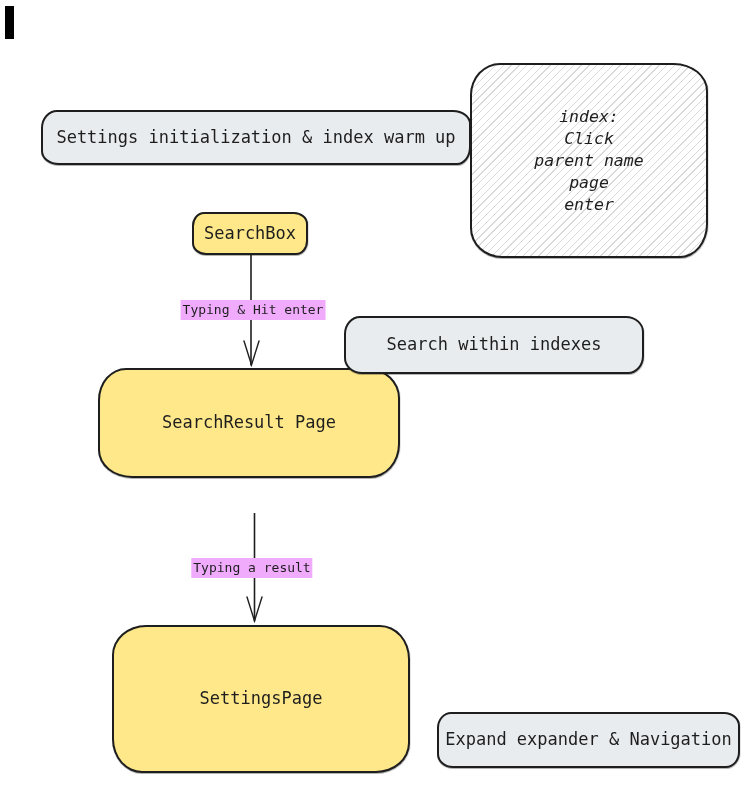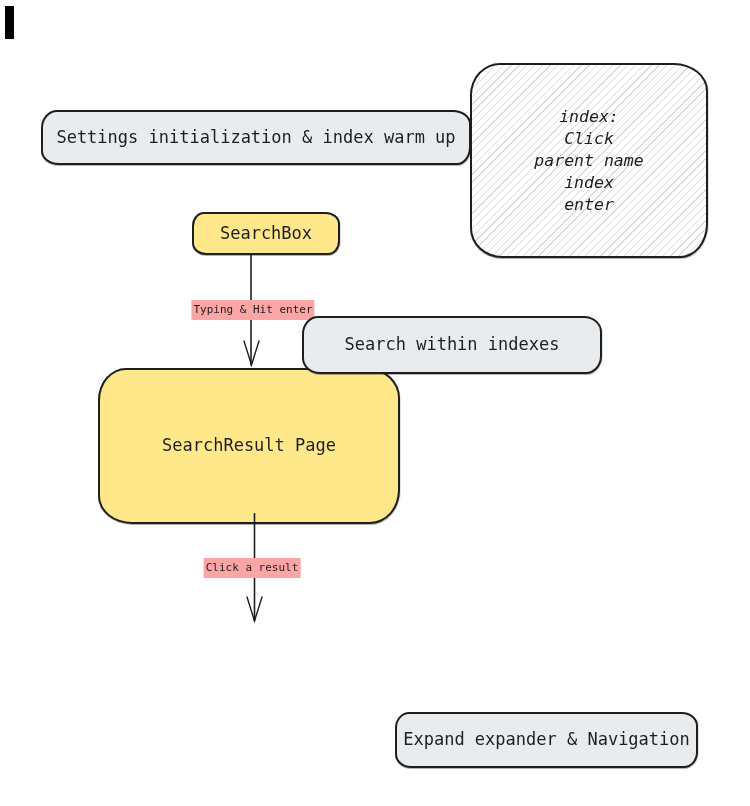--- a/index.html
+++ b/index.html
@@ -27,48 +27,48 @@
   .gray   { background: #e9ecef; z-index: 3; }
   .yellow { background: #ffe88a; z-index: 1; }
   .hatched {
     background:
       repeating-linear-gradient(135deg,
         #d8dadc 0px, #d8dadc 1px,
         transparent 1px, transparent 5.5px),
       #ffffff;
     z-index: 1;
   }
-  .overlay { z-index: 4; }
+  .overlay { z-index: 4; margin-left: 42px; }
 
   #n-settings-init { left: 41px;  top: 110px; width: 430px; height: 55px;
     border-radius: 16px 18px 14px 18px / 18px 14px 18px 14px; }
   #n-index { left: 470px; top: 63px;  width: 238px; height: 195px;
     border-radius: 30px 34px 28px 32px / 32px 28px 34px 30px;
     flex-direction: column; font-size: 16.5px; }
   #n-index .iline { line-height: 22px; font-style: italic; }
-  #n-searchbox { left: 192px; top: 212px; width: 148px; height: 43px;
+  #n-searchbox { left: 192px; top: 212px; width: 116px; height: 43px;
     border-radius: 12px 14px 12px 14px / 14px 12px 14px 12px; }
   #n-search-within { left: 302px; top: 316px; width: 300px; height: 58px;
     border-radius: 16px 18px 16px 18px / 18px 16px 18px 16px; }
-  #n-search-result { left: 98px;  top: 368px; width: 302px; height: 156px;
+  #n-search-result { left: 98px;  top: 368px; width: 302px; height: 110px;
     border-radius: 28px 32px 30px 34px / 32px 30px 34px 28px; }
   #n-settings-page { left: 112px; top: 625px; width: 298px; height: 148px;
     border-radius: 34px 30px 34px 30px / 30px 34px 30px 34px; }
   #n-expand-nav { left: 395px; top: 712px; width: 303px; height: 56px;
     border-radius: 14px 16px 14px 16px / 16px 14px 16px 14px; }
 
   .arrow { position: absolute; z-index: 2; }
   #arrow-1 { left: 237px; top: 255px; }
   #arrow-2 { left: 240px; top: 513px; }
 
   .edge-label {
     position: absolute;
     z-index: 3;
-    background: #fca5a5;
-    font-size: 11px;
+    background: #f0abfc;
+    font-size: 13px;
     line-height: 20px;
     padding: 0 2px;
     white-space: nowrap;
     transform: translateX(-50%);
     text-align: center;
   }
   #edge-label-1 { left: 253px; top: 300px; }
   #edge-label-2 { left: 252px; top: 558px; }
 
   .artifact-bar {
@@ -87,21 +87,21 @@
   <div class="artifact-bar"></div>
 
   <div class="box gray" id="n-settings-init">
     <span>Settings initialization &amp; index warm up</span>
   </div>
 
   <div class="box hatched" id="n-index">
     <div class="iline">index:</div>
     <div class="iline">Click</div>
     <div class="iline">parent name</div>
-    <div class="iline">index</div>
+    <div class="iline">page</div>
     <div class="iline">enter</div>
   </div>
 
   <div class="box yellow" id="n-searchbox">
     <span>SearchBox</span>
   </div>
 
   <svg class="arrow" id="arrow-1" width="30" height="114" viewBox="0 0 30 114">
     <path d="M14 0 L14 110" stroke="#1e1e1e" stroke-width="1.6" fill="none" stroke-linecap="round"></path>
     <path d="M7 86 L14.5 110 L22 86" stroke="#1e1e1e" stroke-width="1.4" fill="none" stroke-linecap="round"></path>
@@ -113,20 +113,23 @@
   </div>
 
   <div class="box yellow" id="n-search-result">
     <span>SearchResult Page</span>
   </div>
 
   <svg class="arrow" id="arrow-2" width="30" height="112" viewBox="0 0 30 112">
     <path d="M14.5 0 L14.5 108" stroke="#1e1e1e" stroke-width="1.6" fill="none" stroke-linecap="round"></path>
     <path d="M7 84 L14.5 108 L22 84" stroke="#1e1e1e" stroke-width="1.4" fill="none" stroke-linecap="round"></path>
   </svg>
-  <div class="edge-label" id="edge-label-2">Click a result</div>
+  <div class="edge-label" id="edge-label-2">Typing a result</div>
 
+  <div class="box yellow" id="n-settings-page">
+    <span>SettingsPage</span>
+  </div>
 
   <div class="box gray overlay" id="n-expand-nav">
     <span>Expand expander &amp; Navigation</span>
   </div>
 
 </div>
 
 </body></html>

